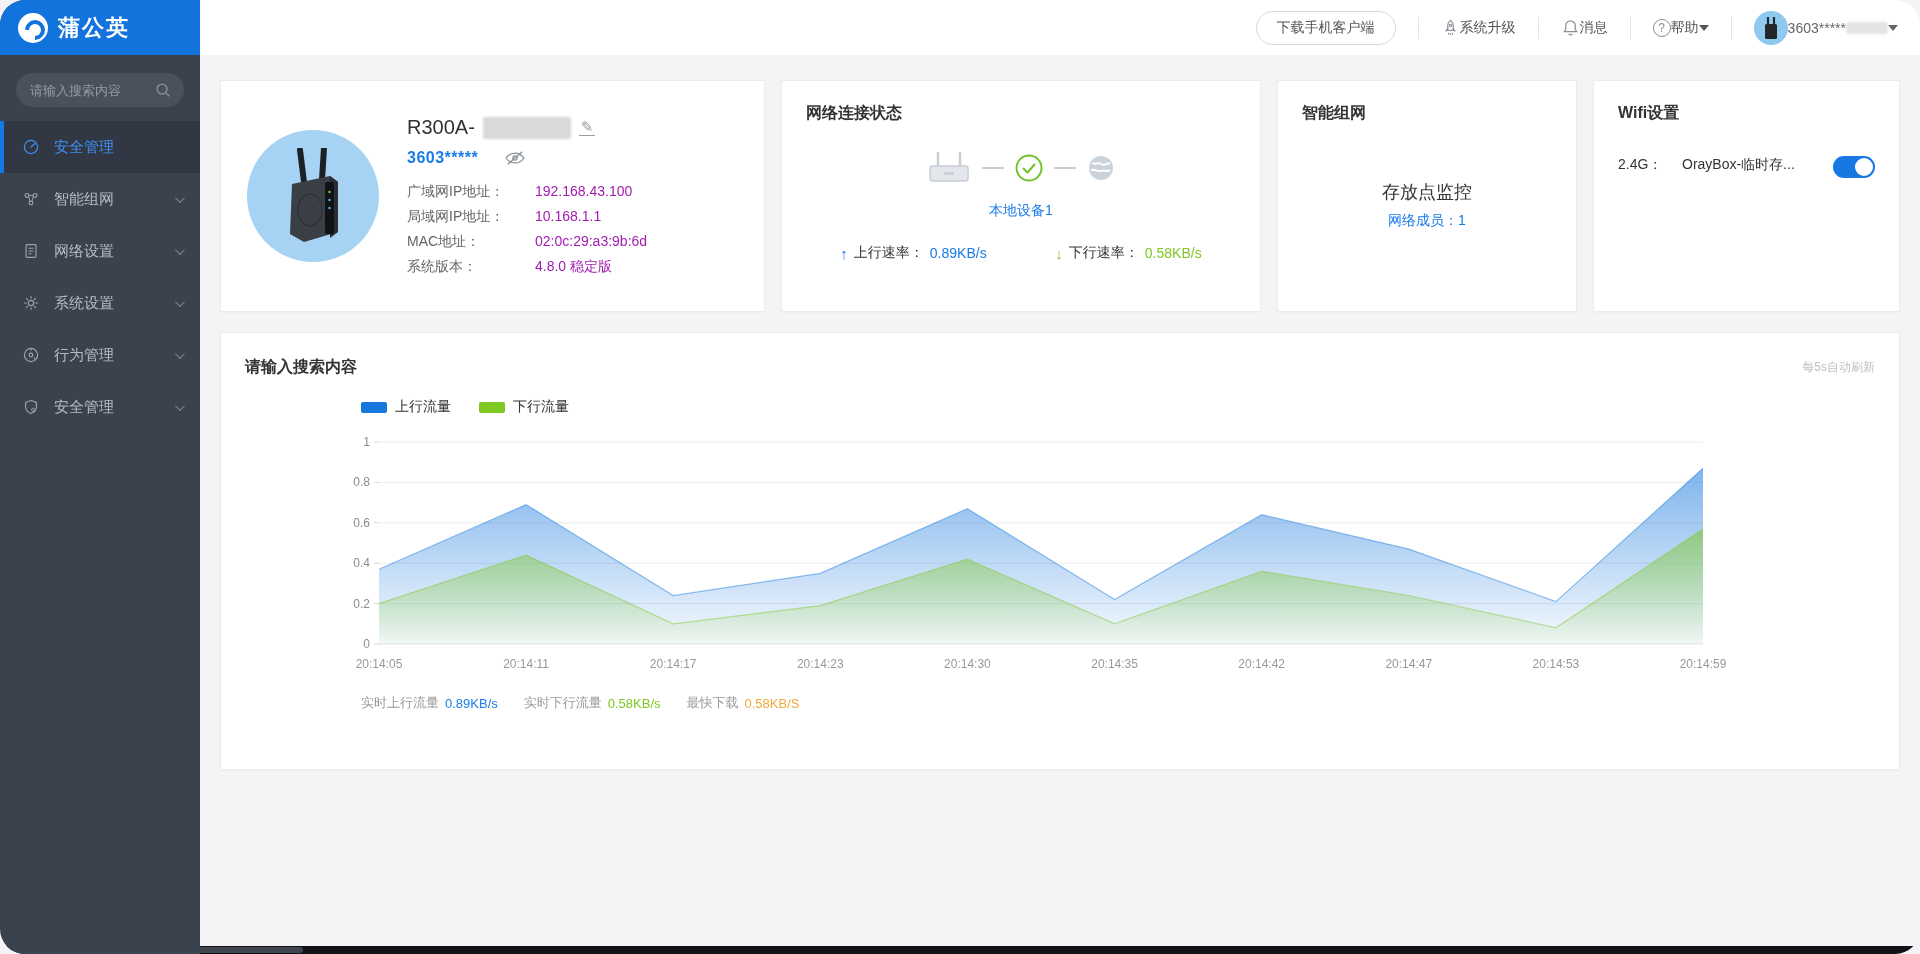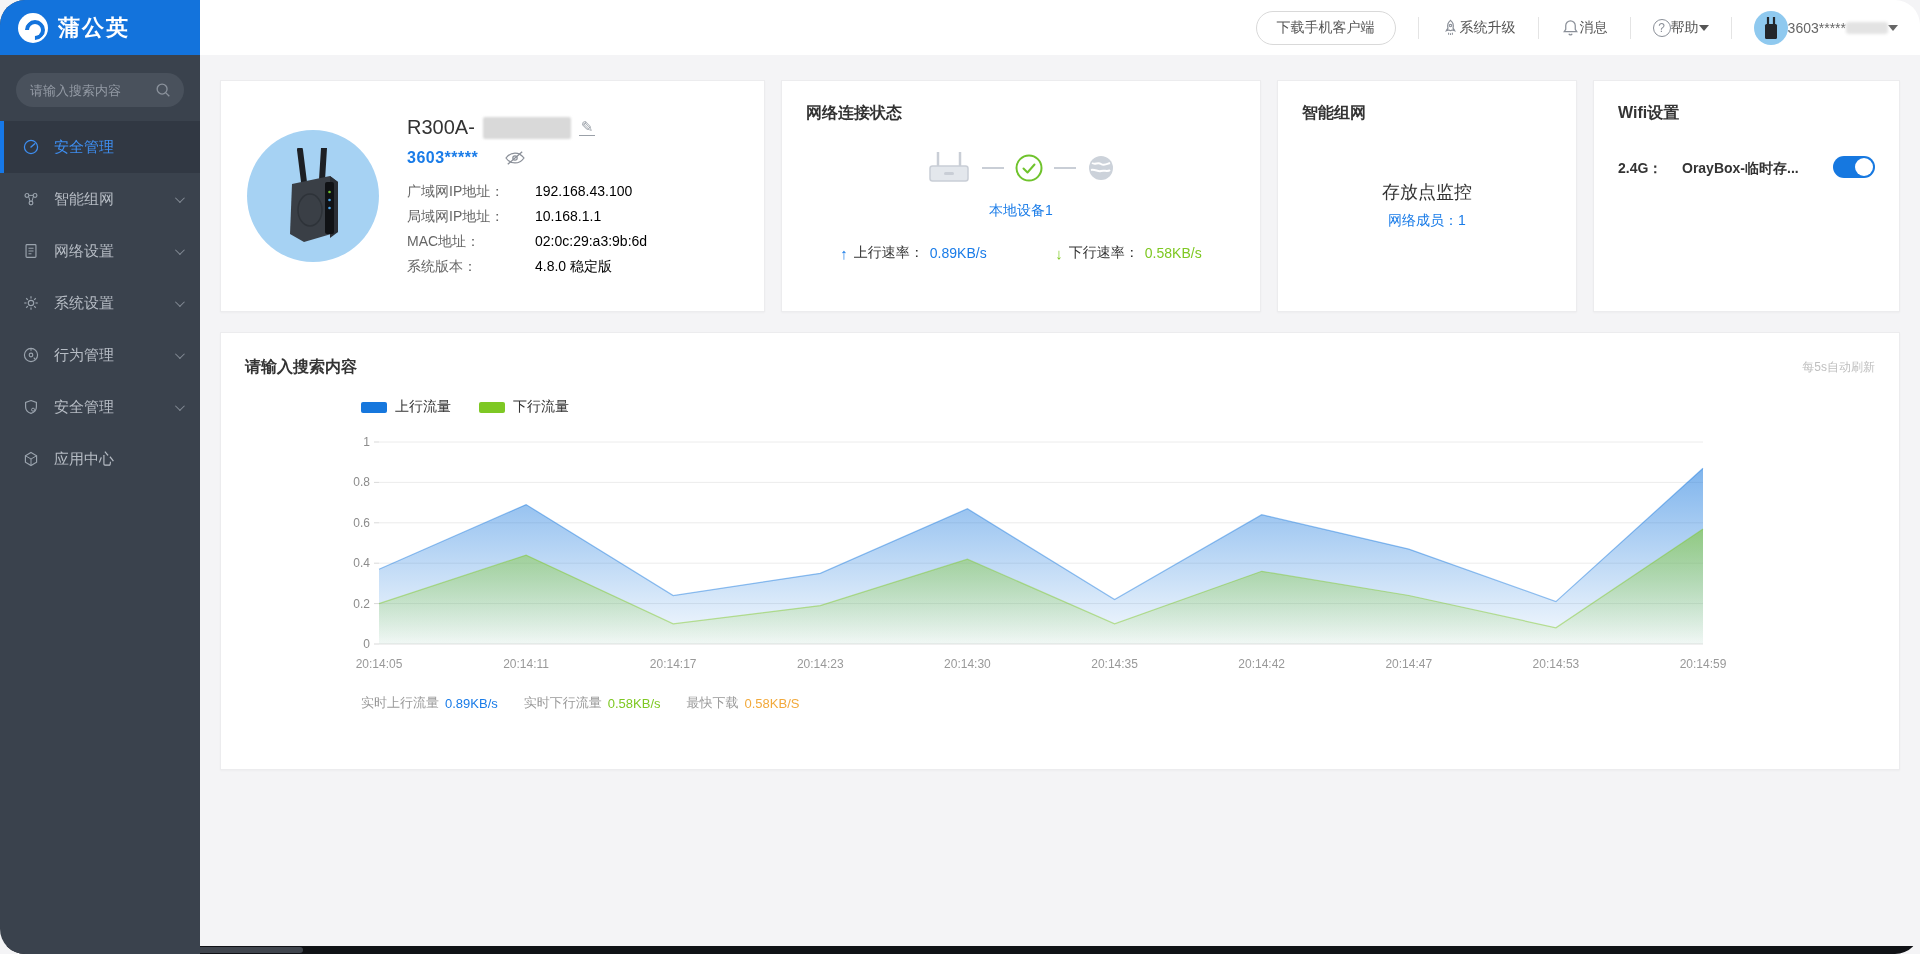--- a/index.html
+++ b/index.html
@@ -48,37 +48,37 @@
   .device-info { margin-left:28px; flex:1; }
   .device-title-row { display:flex; align-items:center; gap:8px; }
   .device-model { font-size:20px; font-weight:normal; color:#333; }
   .redact-box { width:88px; height:22px; background:#d9d9d9; border-radius:2px; filter:blur(1px); }
   .edit-icon { color:#9aa0a8; font-size:15px; border-bottom:1.5px solid #9aa0a8; line-height:14px; padding:0 2px 1px; cursor:pointer; }
   .device-sn-row { display:flex; align-items:center; gap:26px; margin-top:10px; }
   .device-sn { color:#1a7ce8; font-weight:bold; font-size:16px; letter-spacing:0.5px; }
   .info-rows { margin-top:16px; }
   .info-row { display:flex; margin-top:7px; font-size:14px; }
   .info-row .lbl { width:128px; color:#666; }
-  .info-row .val { color:#000000; }
+  .info-row .val { color:#a21caf; }
 
   .conn-card { width:480px; height:232px; padding:22px 24px; }
   .conn-diagram { display:flex; align-items:center; justify-content:center; gap:10px; margin-top:26px; }
   .dashline { width:22px; height:0; border-top:2px solid #c9ced6; }
   .conn-device-link { text-align:center; margin-top:16px; font-size:14px; color:#1a7ce8; cursor:pointer; }
   .conn-rates { display:flex; justify-content:space-around; margin-top:24px; font-size:14px; color:#333; }
   .rate-item { display:flex; align-items:center; gap:6px; }
   .rate-arrow { font-weight:bold; font-size:15px; }
 
   .mesh-card { width:300px; height:232px; padding:22px 24px; text-align:center; }
   .mesh-card .card-title { text-align:left; }
   .mesh-name { margin-top:56px; font-size:18px; color:#333; }
   .mesh-members { margin-top:8px; font-size:14px; color:#1a7ce8; cursor:pointer; }
 
   .wifi-card { flex:1; height:232px; padding:22px 24px; }
-  .wifi-row { display:flex; align-items:flex-end; margin-top:32px; font-size:14px; color:#333;font-weight:bold; }
+  .wifi-row { display:flex; align-items:flex-start; margin-top:32px; font-size:14px; color:#333; }
   .wifi-band { width:64px; }
   .wifi-ssid { flex:1; }
   .toggle { width:42px; height:22px; border-radius:11px; background:#1678e0; position:relative; cursor:pointer; flex:0 0 auto; }
   .toggle::after { content:""; position:absolute; right:2px; top:2px; width:18px; height:18px; background:#fff; border-radius:50%; }
 
   .chart-card { margin-top:20px; padding:24px; height:438px; position:relative; }
   .chart-head { display:flex; justify-content:space-between; align-items:center; }
   .refresh-note { font-size:12px; color:#bfbfbf; }
   .legend { display:flex; gap:28px; margin:20px 0 0 116px; align-items:center; }
   .legend-item { display:flex; align-items:center; gap:8px; font-size:14px; color:#333; }
@@ -166,27 +166,20 @@
         <span class="mi-label">行为管理</span>
         <span class="chev"></span>
       </div>
       <div class="menu-item">
         <svg class="mi-icon" viewBox="0 0 20 20">
           <path d="M10 2.8l6 2.1v5c0 3.9-2.6 6-6 7.2-3.4-1.2-6-3.3-6-7.2v-5z" fill="none" stroke="currentColor" stroke-width="1.3"></path>
           <circle cx="12.3" cy="13" r="1.7" fill="none" stroke="currentColor" stroke-width="1.1"></circle>
         </svg>
         <span class="mi-label">安全管理</span>
         <span class="chev"></span>
-      </div>
-      <div class="menu-item">
-        <svg class="mi-icon" viewBox="0 0 20 20">
-          <path d="M10 2.8l6.2 3.6v7.2L10 17.2l-6.2-3.6V6.4z" fill="none" stroke="currentColor" stroke-width="1.3"></path>
-          <path d="M3.8 6.4L10 10l6.2-3.6M10 10v7.2" fill="none" stroke="currentColor" stroke-width="1.1"></path>
-        </svg>
-        <span class="mi-label">应用中心</span>
       </div>
     </nav>
   </aside>
 
   <header class="header">
     <button class="pill-btn">下载手机客户端</button>
     <span class="hdr-divider"></span>
 
     <div class="hdr-group">
       <svg class="hicon" viewBox="0 0 20 20">

